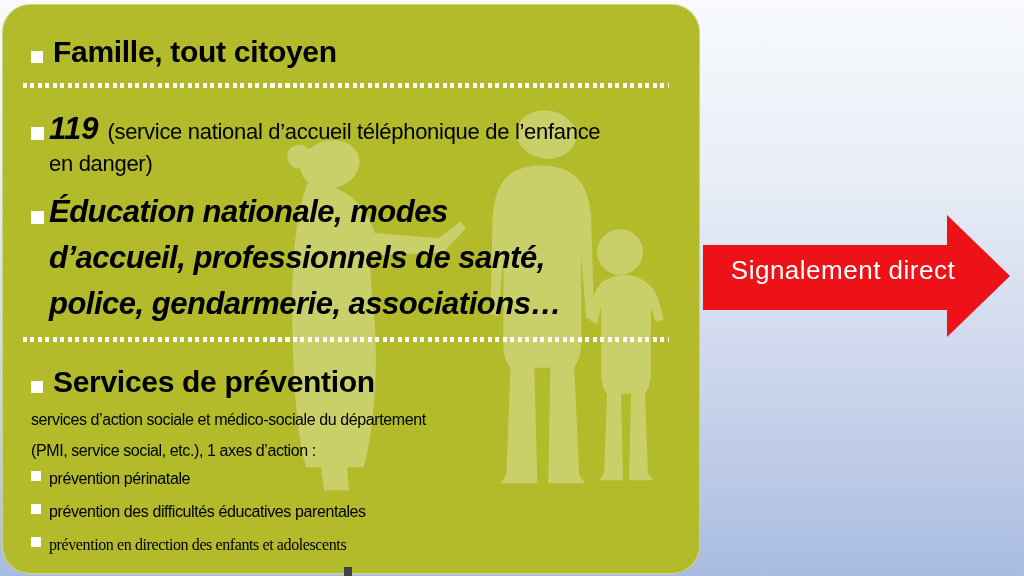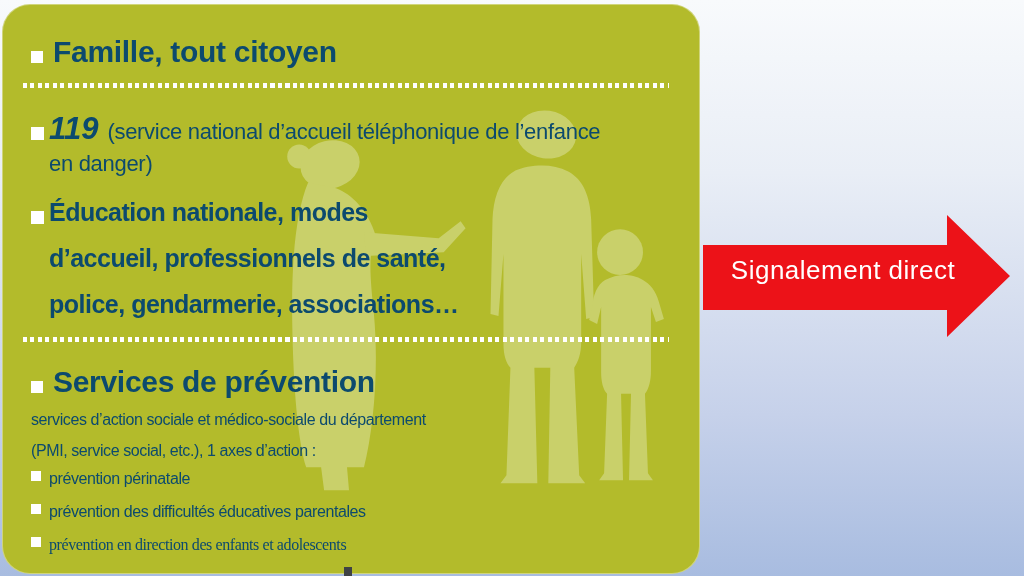--- a/index.html
+++ b/index.html
@@ -25,37 +25,38 @@
     border: 1px solid rgba(255,255,255,0.38);
     border-radius: 28px;
     box-sizing: border-box;
     overflow: hidden;
   }
   .silhouettes {
     position: absolute; inset: 0;
     width: 100%; height: 100%;
   }
 
-  .panel .txt { position: absolute; color: #0c4a6e; white-space: nowrap; }
+  .panel .txt { position: absolute; color: #000000; white-space: nowrap; }
 
   .sq  { position: absolute; background: #fff; }
   .sq12 { width: 12px; height: 12px; }
   .sq13 { width: 13px; height: 13px; }
   .sq10 { width: 10px; height: 10px; }
 
   .h-big {
     font-weight: bold;
     font-size: 30px;
     letter-spacing: -0.3px;
   }
   .h-edu {
     font-weight: bold;
-    font-size: 25px;
+    font-size: 31px;
     line-height: 46px;
     letter-spacing: -0.5px;
+    font-style: italic;
   }
   .body-txt {
     font-size: 22px;
     letter-spacing: -0.3px;
   }
   .svc-txt {
     font-size: 16px;
     line-height: 31px;
     letter-spacing: -0.4px;
   }

